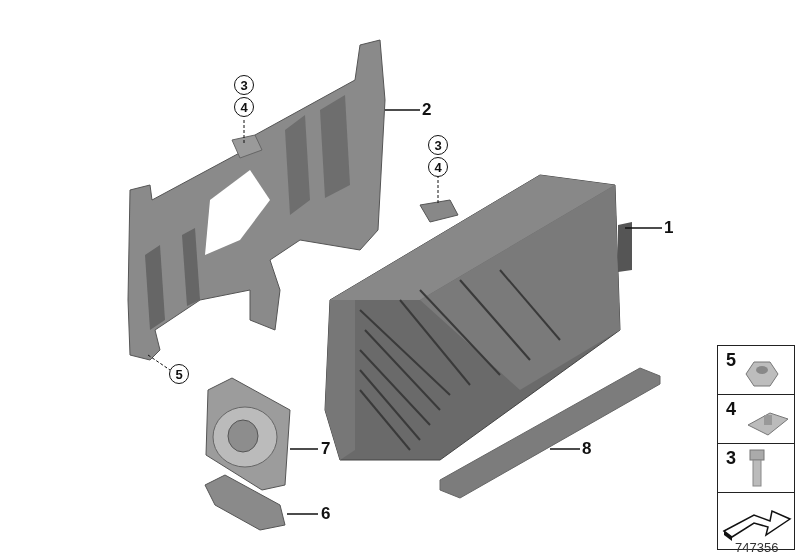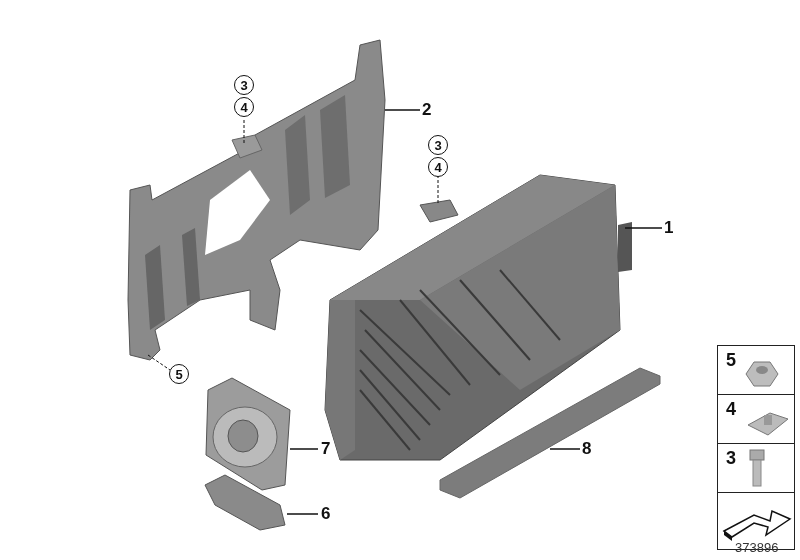--- a/index.html
+++ b/index.html
@@ -109,13 +109,13 @@
     </svg>
   </div>
   <div class="legend-cell">
     <svg width="76" height="56">
       <polygon points="6,38 36,22 52,28 54,18 72,26 48,42 50,34 36,30 14,44" fill="#fff" stroke="#111" stroke-width="1.5"></polygon>
       <polygon points="6,38 14,44 14,48 6,42" fill="#111"></polygon>
     </svg>
   </div>
 </div>
 
-<div class="diagram-id">373896</div>
+<div class="diagram-id">747356</div>
 
 </body></html>

